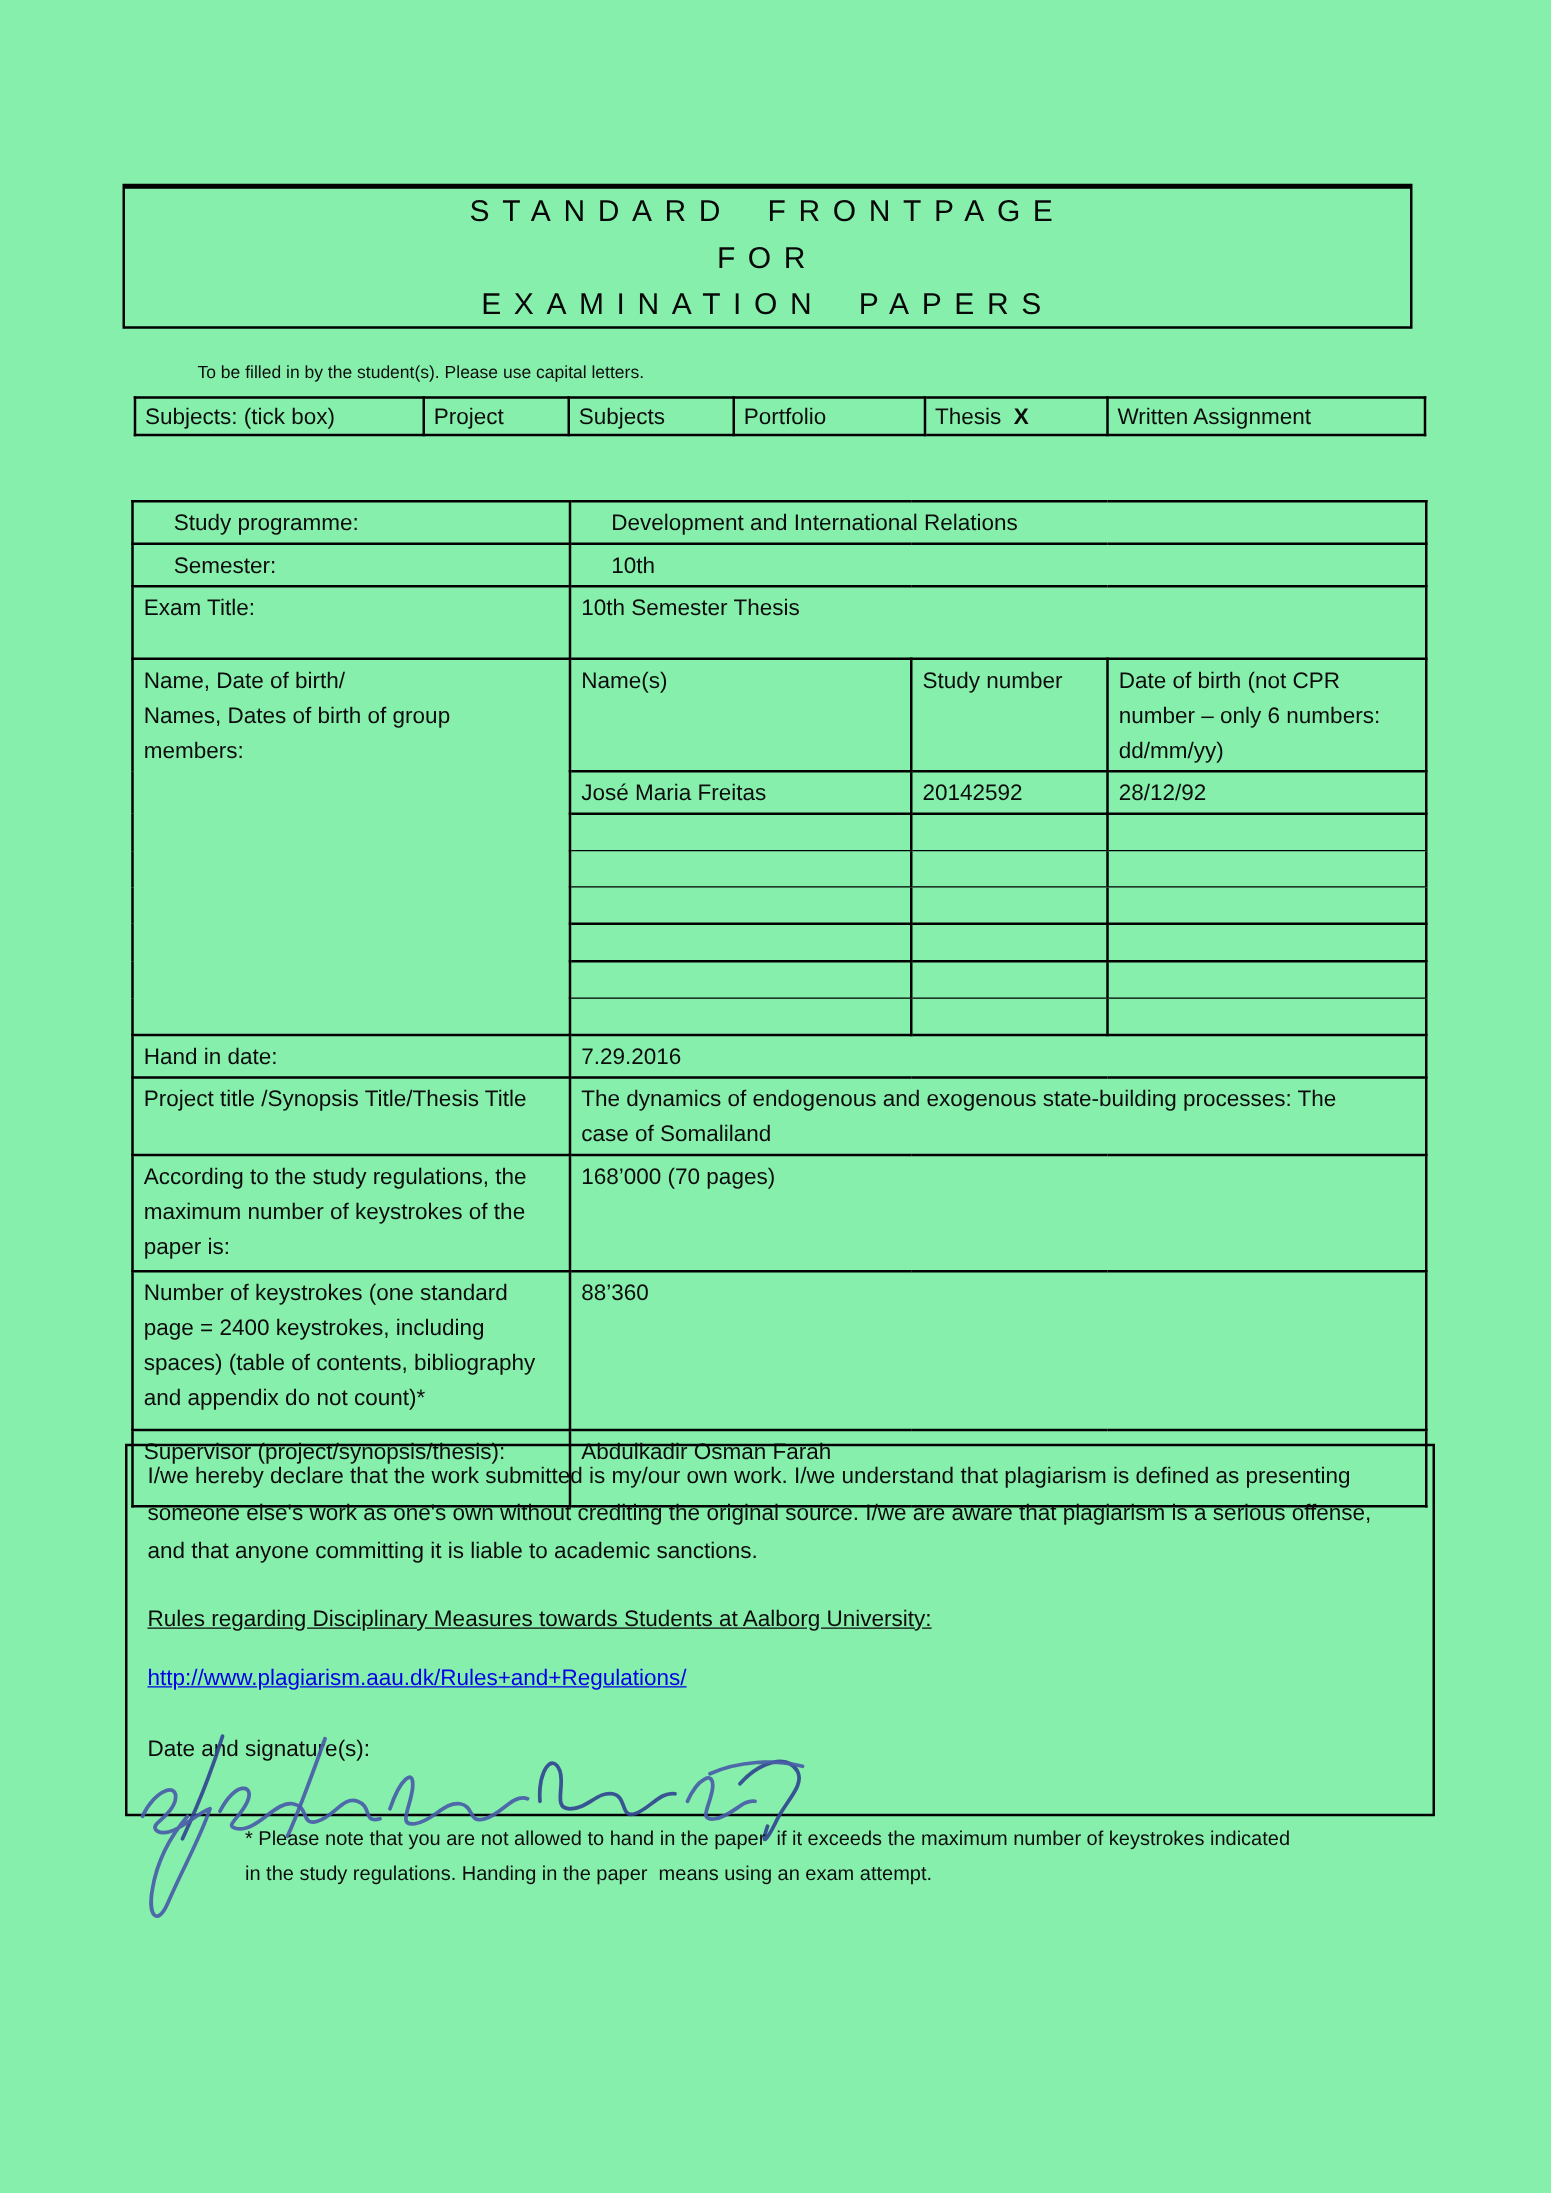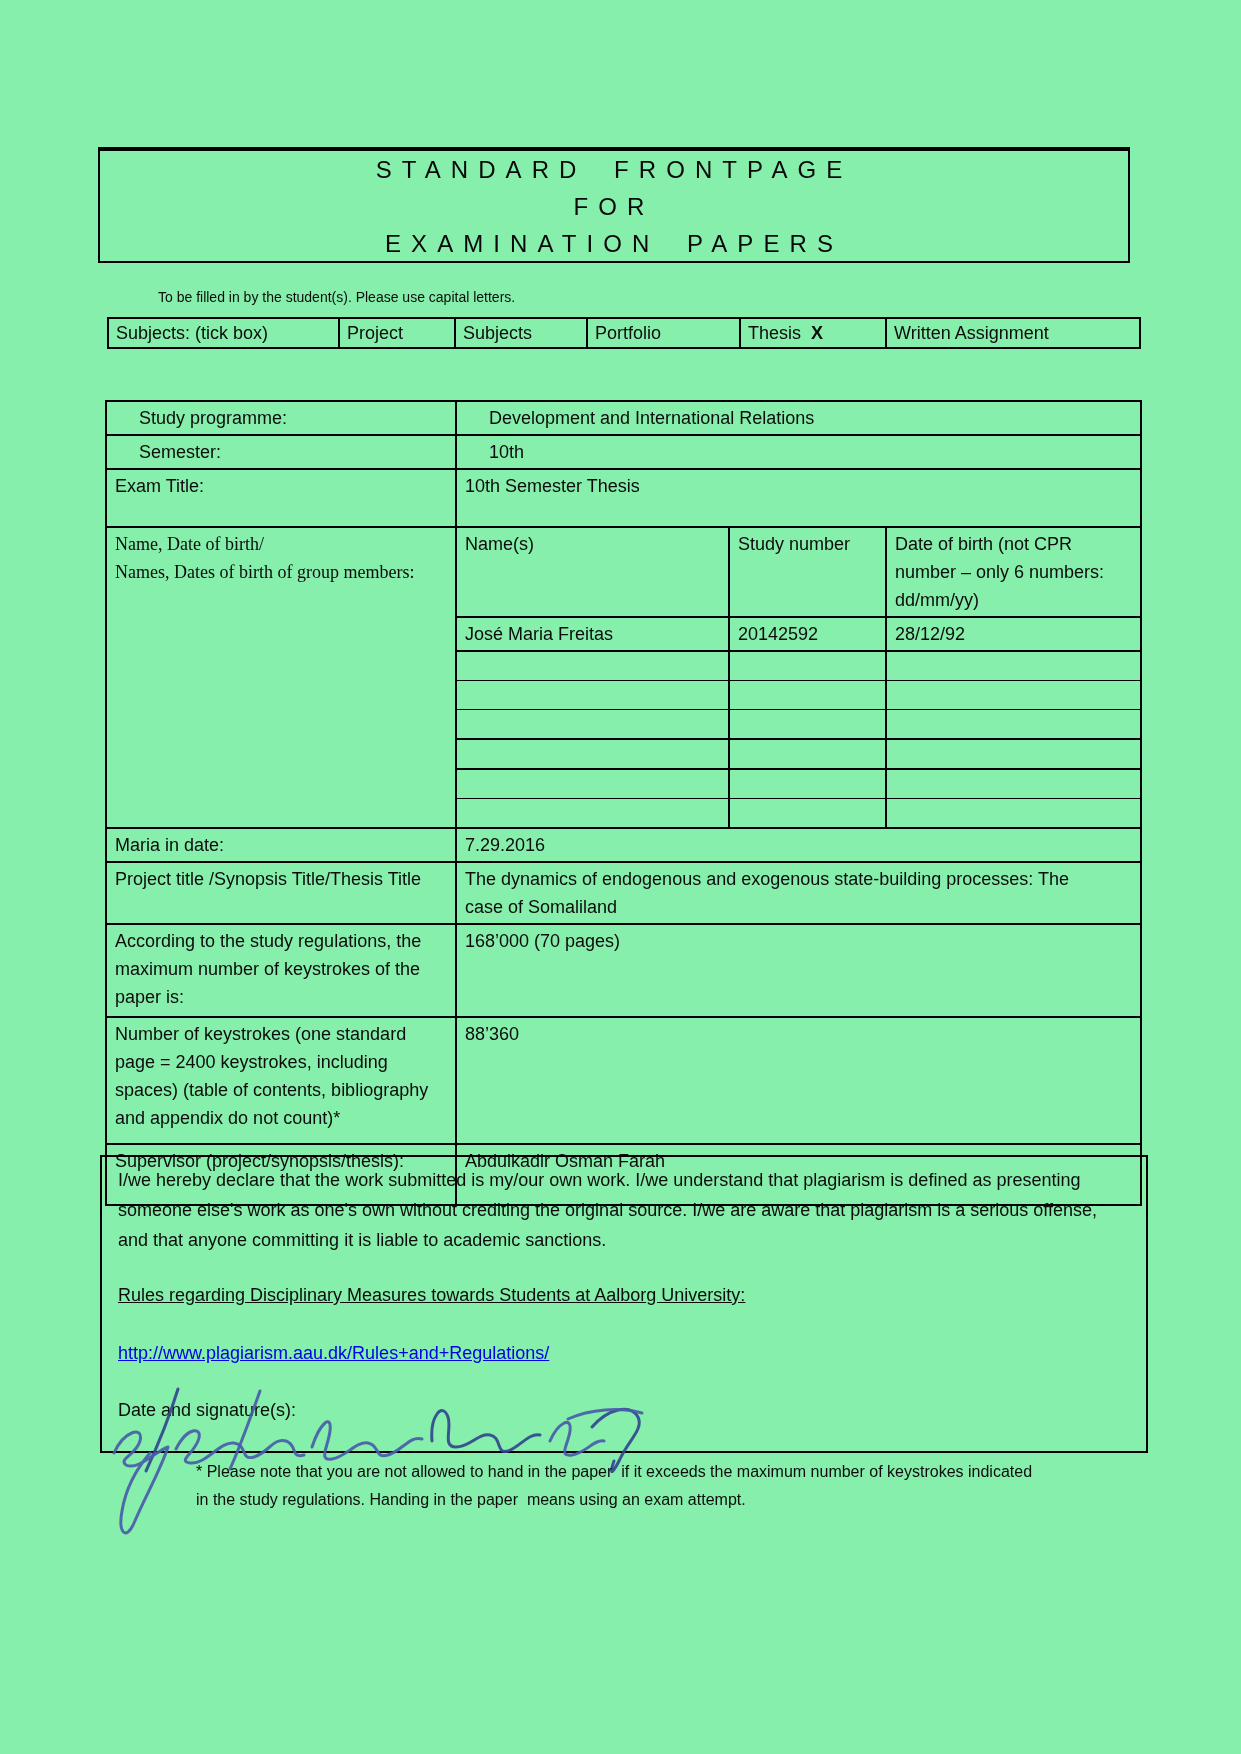--- a/index.html
+++ b/index.html
@@ -65,33 +65,33 @@
   .r-handin td{height:26px;}
   .r-ptitle td{height:48px;}
   .r-accord td{height:87px;}
   .r-keys td{height:121px;}
   .r-super td{height:55px;}
   tr.e1 td{border-bottom-width:1px;}
   tr.e2 td{border-top-width:1px;border-bottom-width:1px;}
   tr.e3 td{border-top-width:1px;}
   tr.e5 td{border-bottom-width:1px;}
   tr.e6 td{border-top-width:1px;}
-  .prelines{white-space:pre-line;font-family:Liberation Serif, serif;}
+  .prelines{white-space:pre-line;}
   .val-narrow{max-width:620px;}
   
   .decl{
     position:absolute;left:100px;top:1155px;width:1048px;height:298px;
     border:2px solid #000;box-sizing:border-box;
     padding:8px 14px 0 16px;
     font-size:18px;line-height:30px;
   }
   .decl p{margin:0;}
   .decl .para{max-width:980px;}
   .decl .rules{margin-top:25px;text-decoration:underline;}
-  .decl .linkline{margin-top:28px;}
+  .decl .linkline{margin-top:17px;}
   .decl .datesig{margin-top:27px;}
   a.link{color:#0000e8;text-decoration:underline;}
   
   .signature{
     position:absolute;left:80px;top:1383px;
     width:580px;height:165px;
     pointer-events:none;
   }
   .signature path{
     fill:none;stroke:#4a5da8;stroke-width:3;
@@ -195,21 +195,21 @@
       <td></td>
       <td></td>
       <td></td>
     </tr>
     <tr class="r-empty e6">
       <td></td>
       <td></td>
       <td></td>
     </tr>
     <tr class="r-handin">
-      <td class="lbl">Maria in date:</td>
+      <td class="lbl">Hand in date:</td>
       <td colspan="3">7.29.2016</td>
     </tr>
     <tr class="r-ptitle">
       <td class="lbl">Project title /Synopsis Title/Thesis Title</td>
       <td colspan="3">
             <div class="val-narrow">The dynamics of endogenous and exogenous state-building processes: The case of Somaliland</div>
           </td>
     </tr>
     <tr class="r-accord">
       <td class="lbl">According to the study regulations, the maximum number of keystrokes of the paper is:</td>

